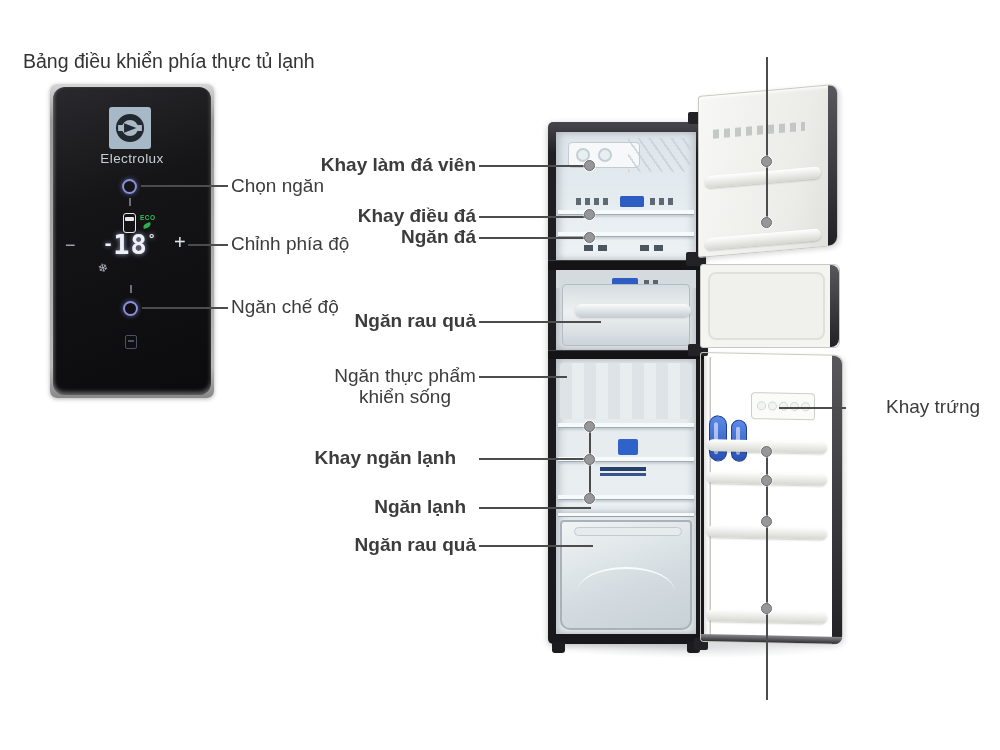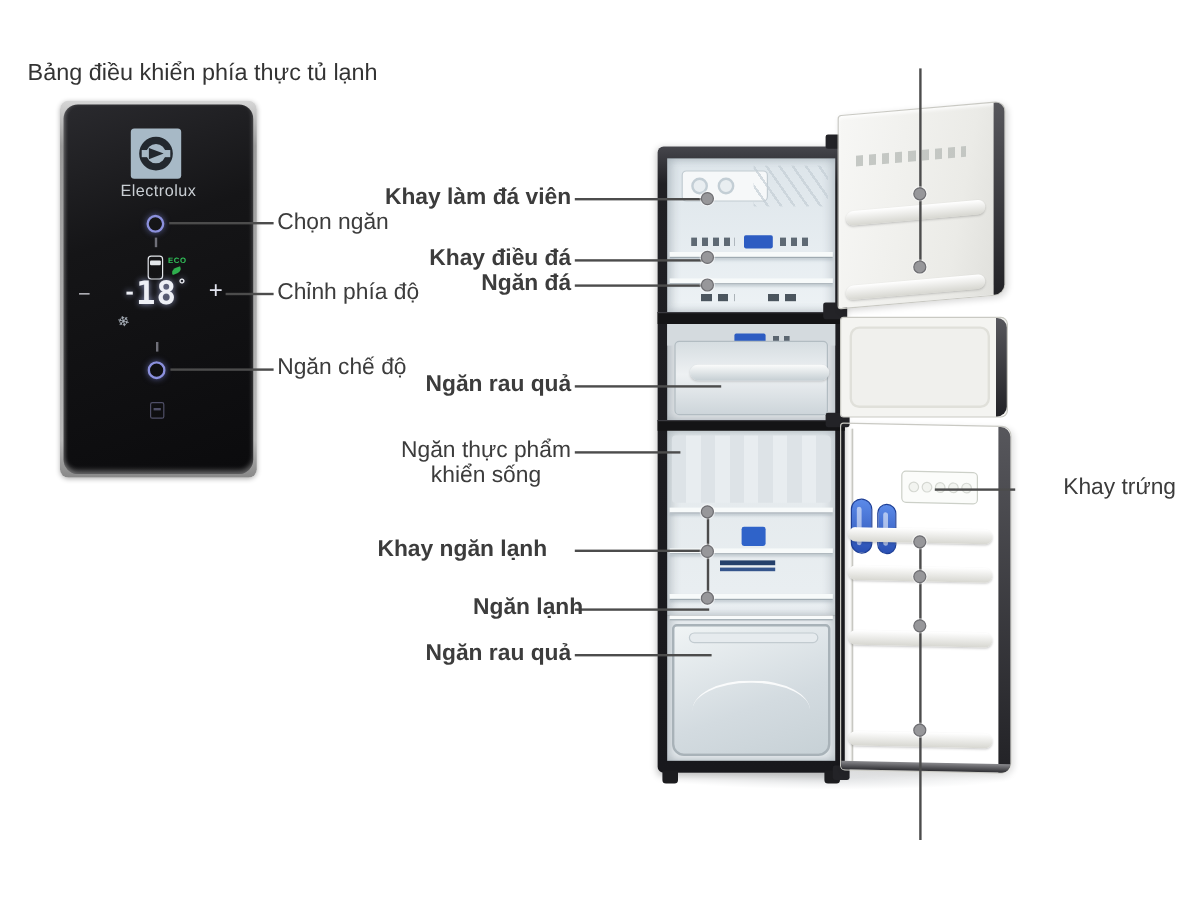--- a/index.html
+++ b/index.html
@@ -313,17 +313,17 @@
   <div class="dot" style="left:761px; top:475px;"></div>
   <div class="dot" style="left:761px; top:516px;"></div>
   <div class="dot" style="left:761px; top:603px;"></div>
 
   <div class="lab ralign" style="right:524px; top:154px;">Khay làm đá viên</div>
   <div class="lab ralign" style="right:524px; top:205px;">Khay điều đá</div>
   <div class="lab ralign" style="right:524px; top:226px;margin-left:15px;">Ngăn đá</div>
   <div class="lab ralign" style="right:524px; top:310px;">Ngăn rau quả</div>
   <div class="lab wrap" style="left:330px; top:365px; width:150px; line-height:21px;">Ngăn thực phẩm khiển sống</div>
   <div class="lab ralign" style="right:544px; top:447px;">Khay ngăn lạnh</div>
-  <div class="lab ralign" style="right:514px; top:496px;">Ngăn lạnh</div>
+  <div class="lab ralign" style="right:534px; top:496px;">Ngăn lạnh</div>
   <div class="lab ralign" style="right:524px; top:534px;">Ngăn rau quả</div>
   <div class="lab" style="left:850px; top:396px;margin-left:36px;">Khay trứng</div>
 
 </div>
 
 </body></html>

